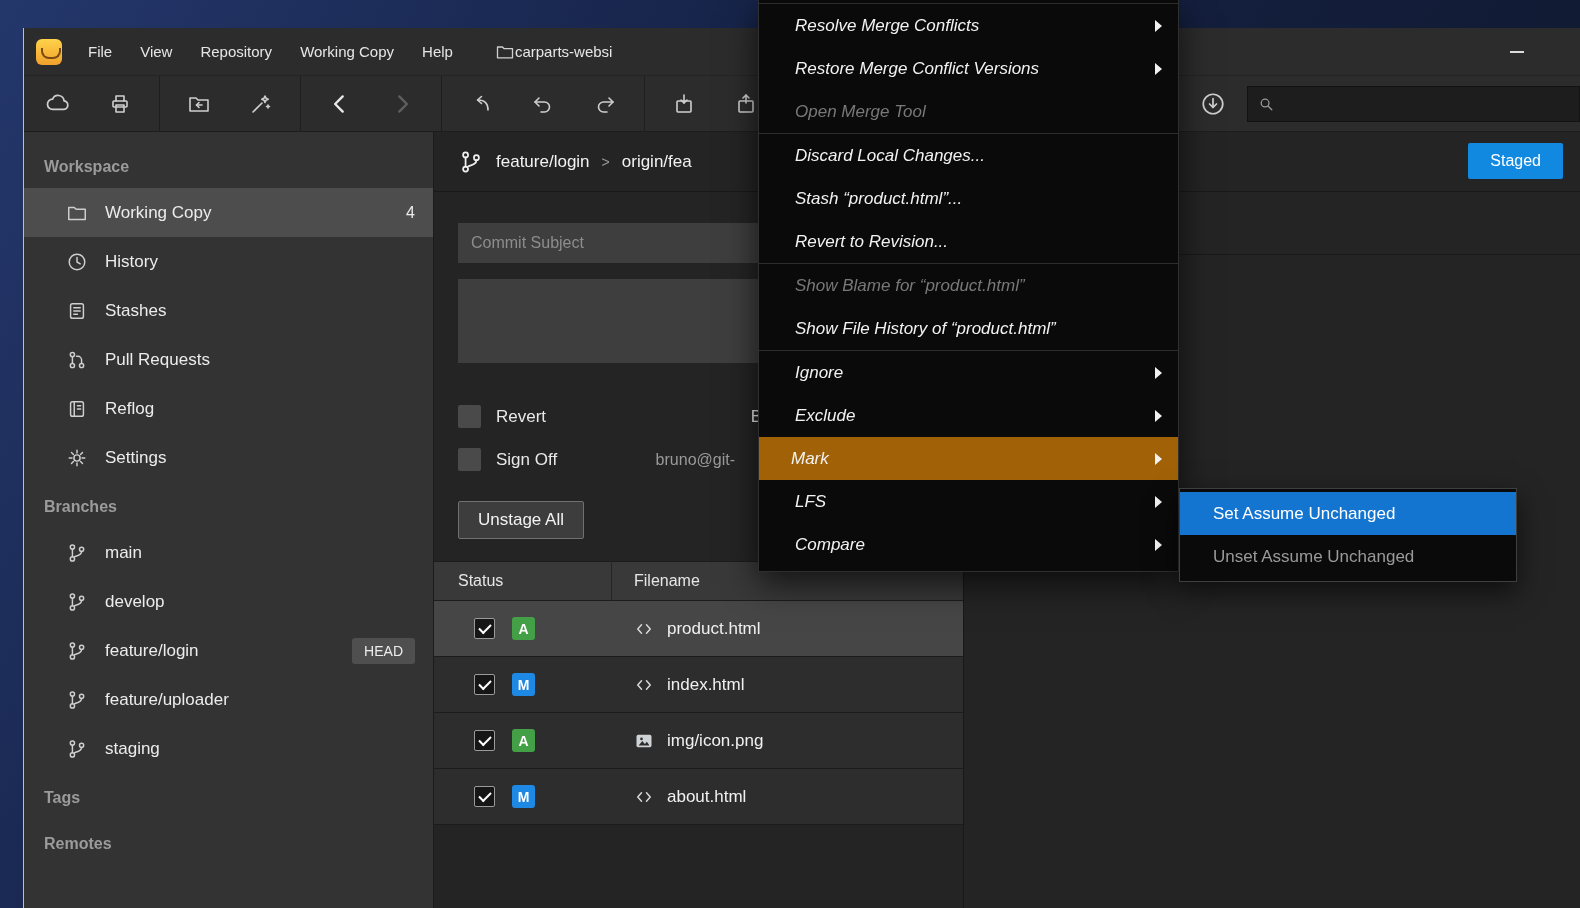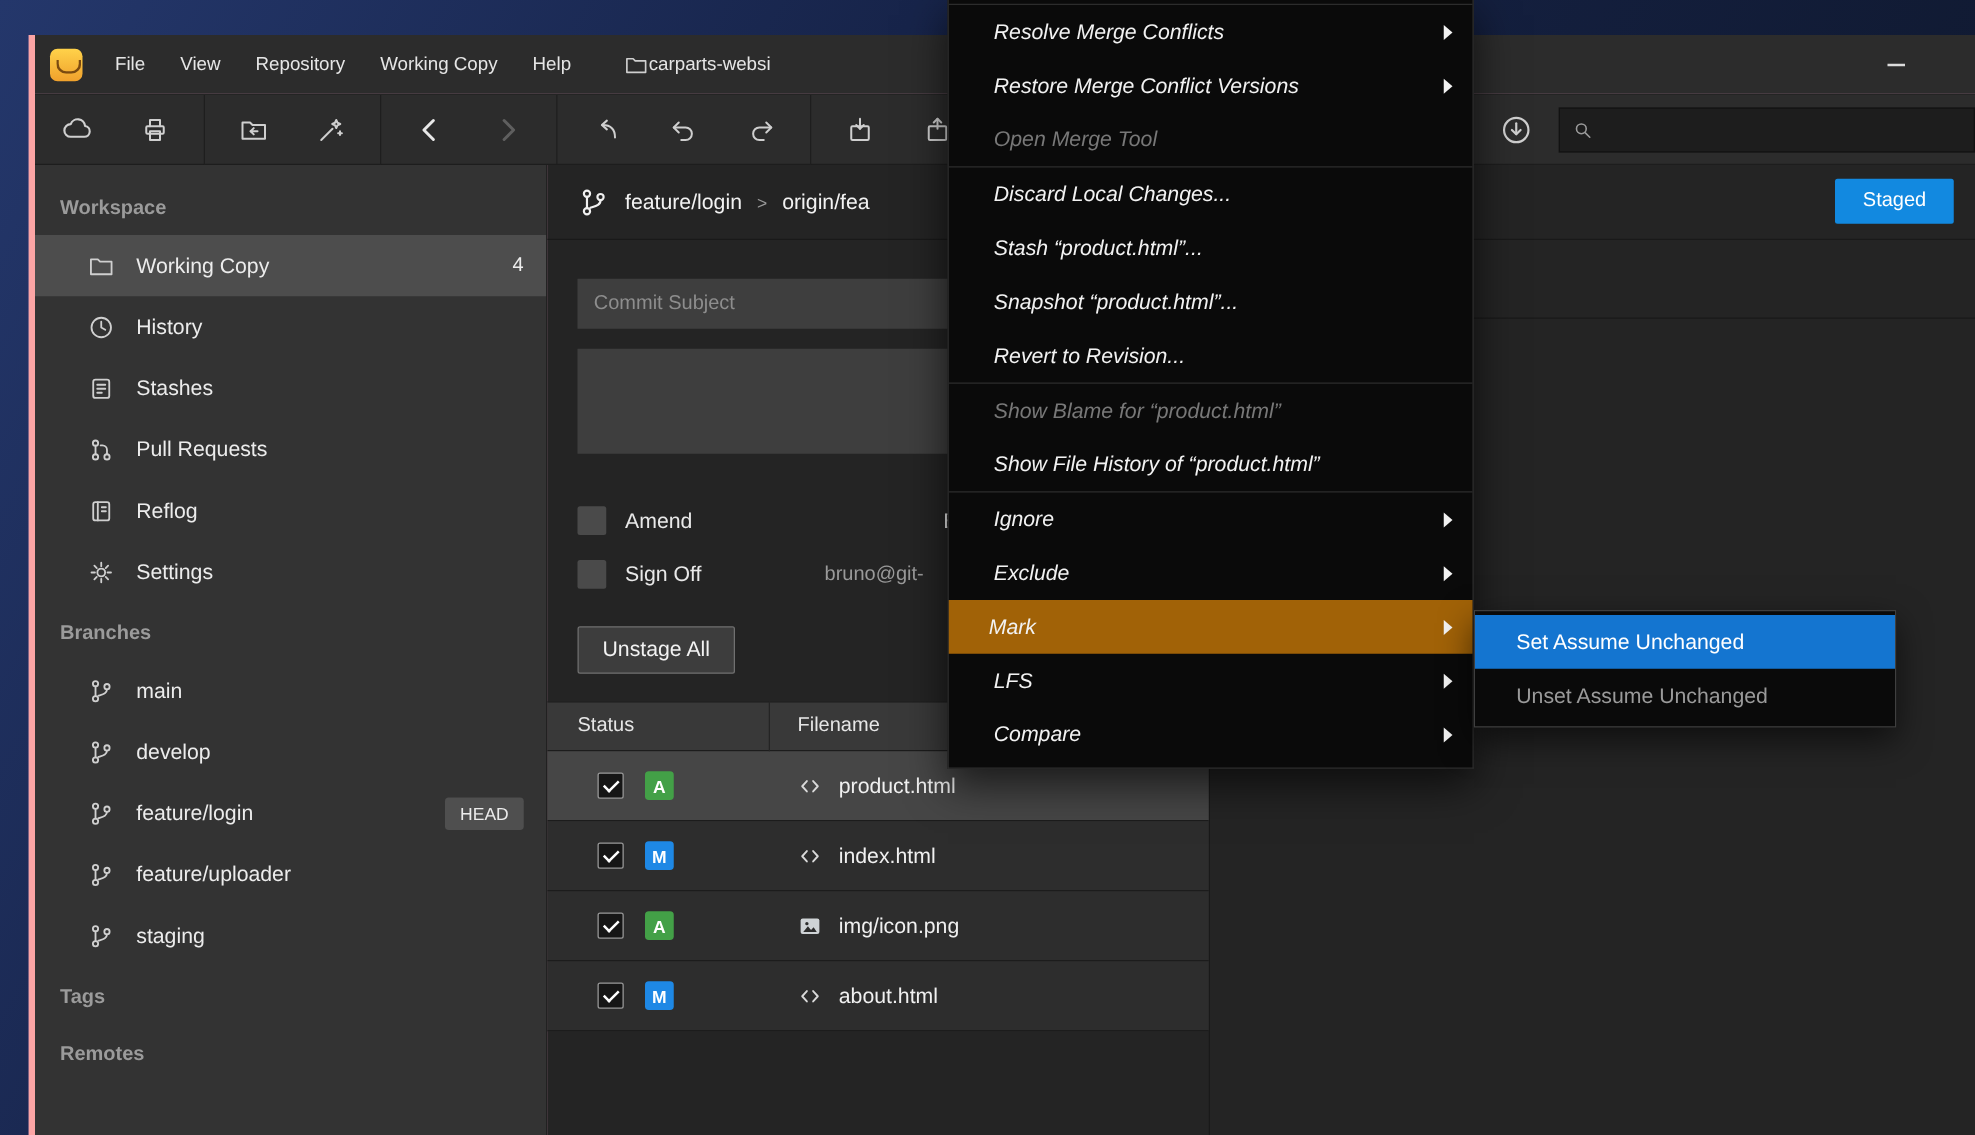--- a/index.html
+++ b/index.html
@@ -7,22 +7,22 @@
   body {
     position:relative;
     font-family:"Liberation Sans", sans-serif;
     background:linear-gradient(120deg,#24376b 0%,#17244a 35%,#0d1526 100%);
     color:#e8e8e8;
   }
   svg { display:block; }
 
   
   .window { position:absolute; left:23px; top:28px; right:0; bottom:0;
-    background:#f9a8d4; display:flex; flex-direction:column; overflow:hidden;
-    border-left:5px solid #fca5a5; }
+    background:#7dd3fc; display:flex; flex-direction:column; overflow:hidden;
+    border-left:1px solid #fca5a5; }
 
   
   .titlebar { height:47px; background:#2c2c2c; display:flex; align-items:center; flex-shrink:0; }
   .app-icon { width:26px; height:26px; margin:0 12px 0 12px; border-radius:6px;
     background:linear-gradient(180deg,#ffd24a,#f0a12c); position:relative; flex-shrink:0; }
   .app-icon::after { content:""; position:absolute; left:5px; top:9px; width:16px; height:9px;
     border:2px solid #7a4a10; border-top:none; border-radius:0 0 8px 8px; }
   .mb-item { padding:0 14px; height:100%; display:flex; align-items:center;
     color:#e6e6e6; font-size:15px; }
   .repo-chip { margin-left:28px; display:flex; align-items:center; 
@@ -448,21 +448,21 @@
         <div class="staged-btn">Staged</div>
       </div>
 
       <div class="panes">
         <div class="left-pane">
           <input class="commit-subject" type="text" placeholder="Commit Subject" style="">
           <textarea class="commit-body" style=""></textarea>
 
           <div class="check-row row-amend">
             <span class="fake-check"></span>
-            <span class="check-label">Amend</span>
+            <span class="check-label">Revert</span>
             <span class="author-text">B</span>
           </div>
           <div class="check-row row-signoff">
             <span class="fake-check"></span>
             <span class="check-label">Sign Off</span>
             <span class="email-text">bruno@git-</span>
           </div>
 
           <button class="unstage-btn">Unstage All</button>
 
@@ -566,23 +566,20 @@
 
   <div class="cm-sep"></div>
 
   <div class="cm-item">
     <span>Discard Local Changes...</span>
   </div>
   <div class="cm-item">
     <span>Stash “product.html”...</span>
   </div>
   <div class="cm-item">
-    <span>Snapshot “product.html”...</span>
-  </div>
-  <div class="cm-item">
     <span>Revert to Revision...</span>
   </div>
 
   <div class="cm-sep"></div>
 
   <div class="cm-item disabled">
     <span>Show Blame for “product.html”</span>
   </div>
   <div class="cm-item">
     <span>Show File History of “product.html”</span>

